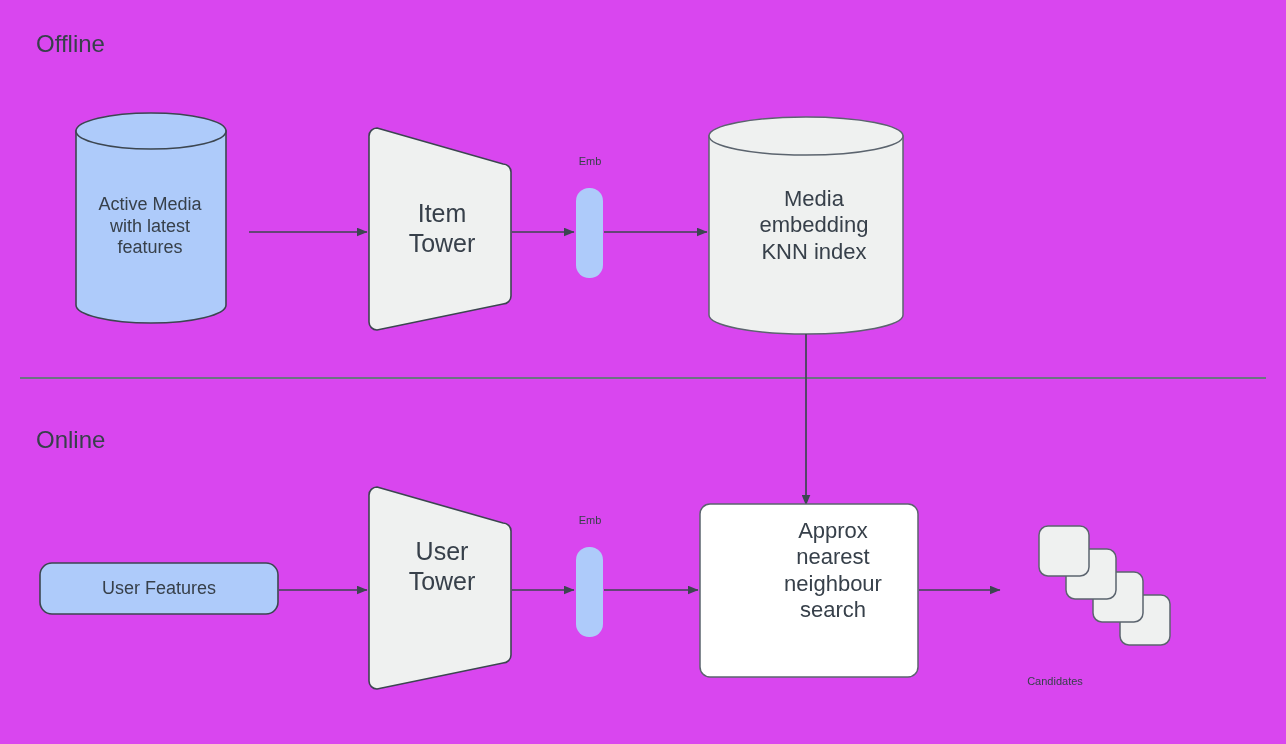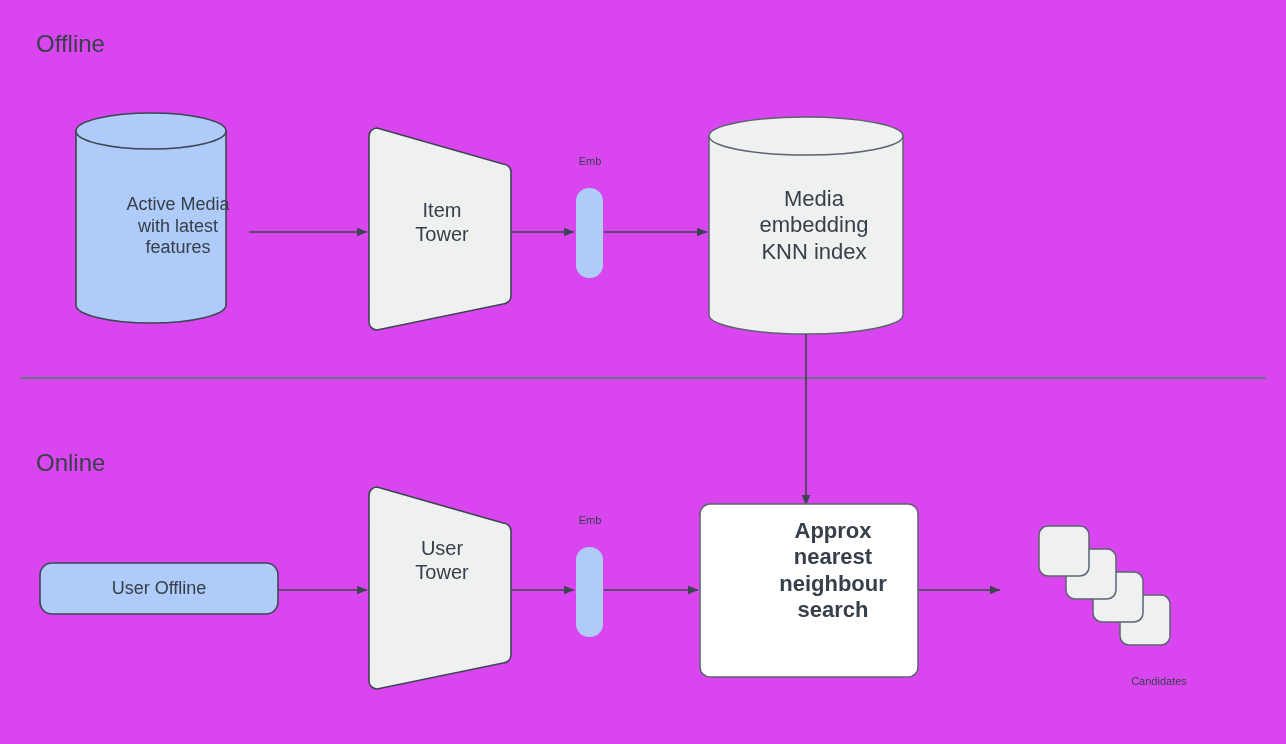--- a/index.html
+++ b/index.html
@@ -54,21 +54,21 @@
     text-align: center;
     line-height: 1.2;
     white-space: pre-line;
     pointer-events: none;
   }
   .section-title {
     font-size: 24px;
     text-align: left;
     line-height: 1.25;
   }
-  .node-label-lg { font-size: 20px; }
+  .node-label-lg { font-size: 25px; }
   .node-label-md { font-size: 22px; padding-left: 8px; }
   .node-label-sm { font-size: 18px; }
   .node-label-xs { font-size: 11px; }
   .hit {
     position: absolute;
     background: transparent;
   }
 </style>
 </head>
 <body>
@@ -148,48 +148,48 @@
     </g>
 
     <line class="edge" x1="279" y1="590" x2="367" y2="590" marker-end="url(#arrowhead)"></line>
     <line class="edge" x1="512" y1="590" x2="574" y2="590" marker-end="url(#arrowhead)"></line>
     <line class="edge" x1="604" y1="590" x2="698" y2="590" marker-end="url(#arrowhead)"></line>
     <line class="edge" x1="919" y1="590" x2="1000" y2="590" marker-end="url(#arrowhead)"></line>
   </svg>
 
   <div class="lbl section-title" style="left:36px; top:29px; width:240px;">Offline</div>
 
-  <div class="lbl node-label-sm" style="left:88px; top:194px; width:180px;">Active Media
+  <div class="lbl node-label-sm" style="left:60px; top:194px; width:180px;">Active Media
 with latest
 features</div>
 
   <div class="lbl node-label-lg" style="left:379px; top:198px; width:126px;">Item
 Tower</div>
 
   <div class="lbl node-label-xs" style="left:549px; top:155px; width:82px;">Emb</div>
 
   <div class="lbl node-label-md" style="left:709px; top:186px; width:194px;">Media
 embedding
 KNN index</div>
 
-  <div class="lbl section-title" style="left:36px; top:448px; width:240px;">Online</div>
+  <div class="lbl section-title" style="left:36px; top:425px; width:240px;">Online</div>
 
-  <div class="lbl node-label-sm" style="left:40px; top:578px; width:238px;">User Offline</div>
+  <div class="lbl node-label-sm" style="left:40px; top:578px; width:238px;">User Features</div>
 
   <div class="lbl node-label-lg" style="left:379px; top:536px; width:126px;">User
 Tower</div>
 
   <div class="lbl node-label-xs" style="left:549px; top:514px; width:82px;">Emb</div>
 
-  <div class="lbl node-label-md" style="left:700px; top:518px; width:250px;font-weight:bold;">Approx
+  <div class="lbl node-label-md" style="left:700px; top:518px; width:250px;">Approx
 nearest
 neighbour
 search</div>
 
-  <div class="lbl node-label-xs" style="left:1074px; top:675px; width:170px;">Candidates</div>
+  <div class="lbl node-label-xs" style="left:970px; top:675px; width:170px;">Candidates</div>
 
   <div class="hit" style="left:76px; top:113px; width:150px; height:210px;"></div>
   <div class="hit" style="left:369px; top:128px; width:142px; height:202px;"></div>
   <div class="hit" style="left:576px; top:188px; width:27px; height:90px;"></div>
   <div class="hit" style="left:709px; top:117px; width:194px; height:217px;"></div>
   <div class="hit" style="left:40px; top:563px; width:238px; height:51px;"></div>
   <div class="hit" style="left:369px; top:487px; width:142px; height:202px;"></div>
   <div class="hit" style="left:576px; top:547px; width:27px; height:90px;"></div>
   <div class="hit" style="left:700px; top:504px; width:218px; height:173px;"></div>
   <div class="hit" style="left:1039px; top:526px; width:131px; height:119px;"></div>

